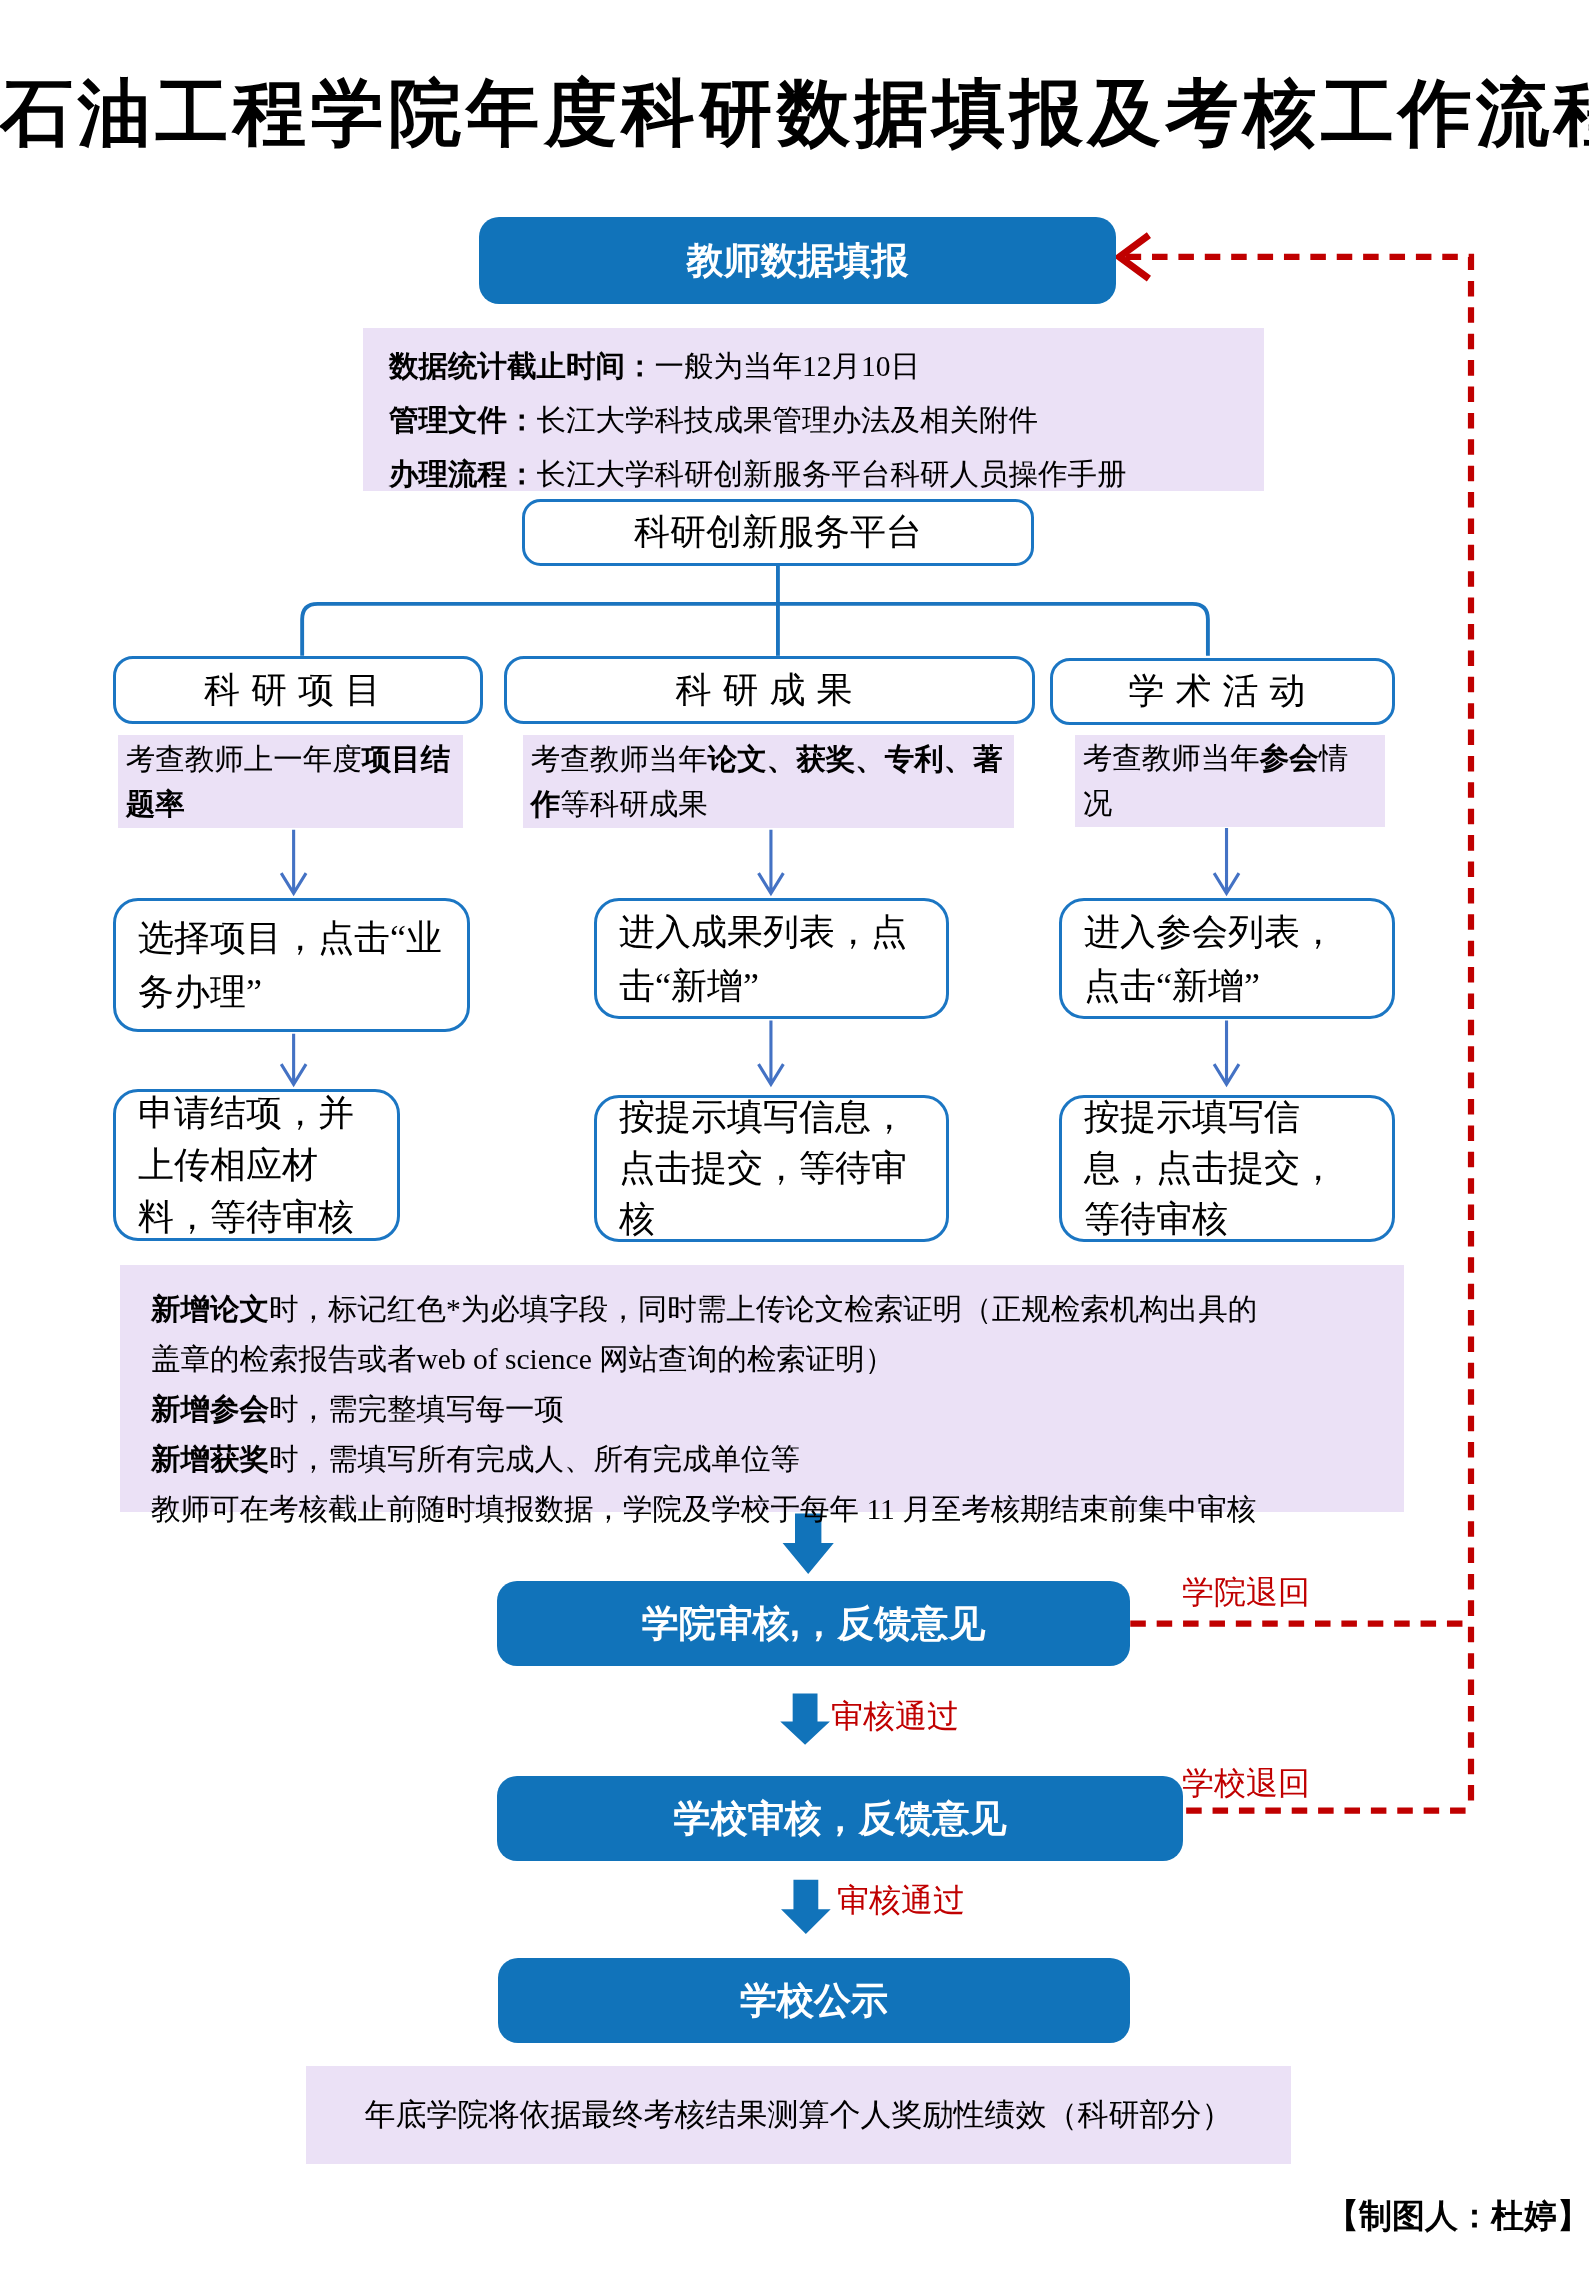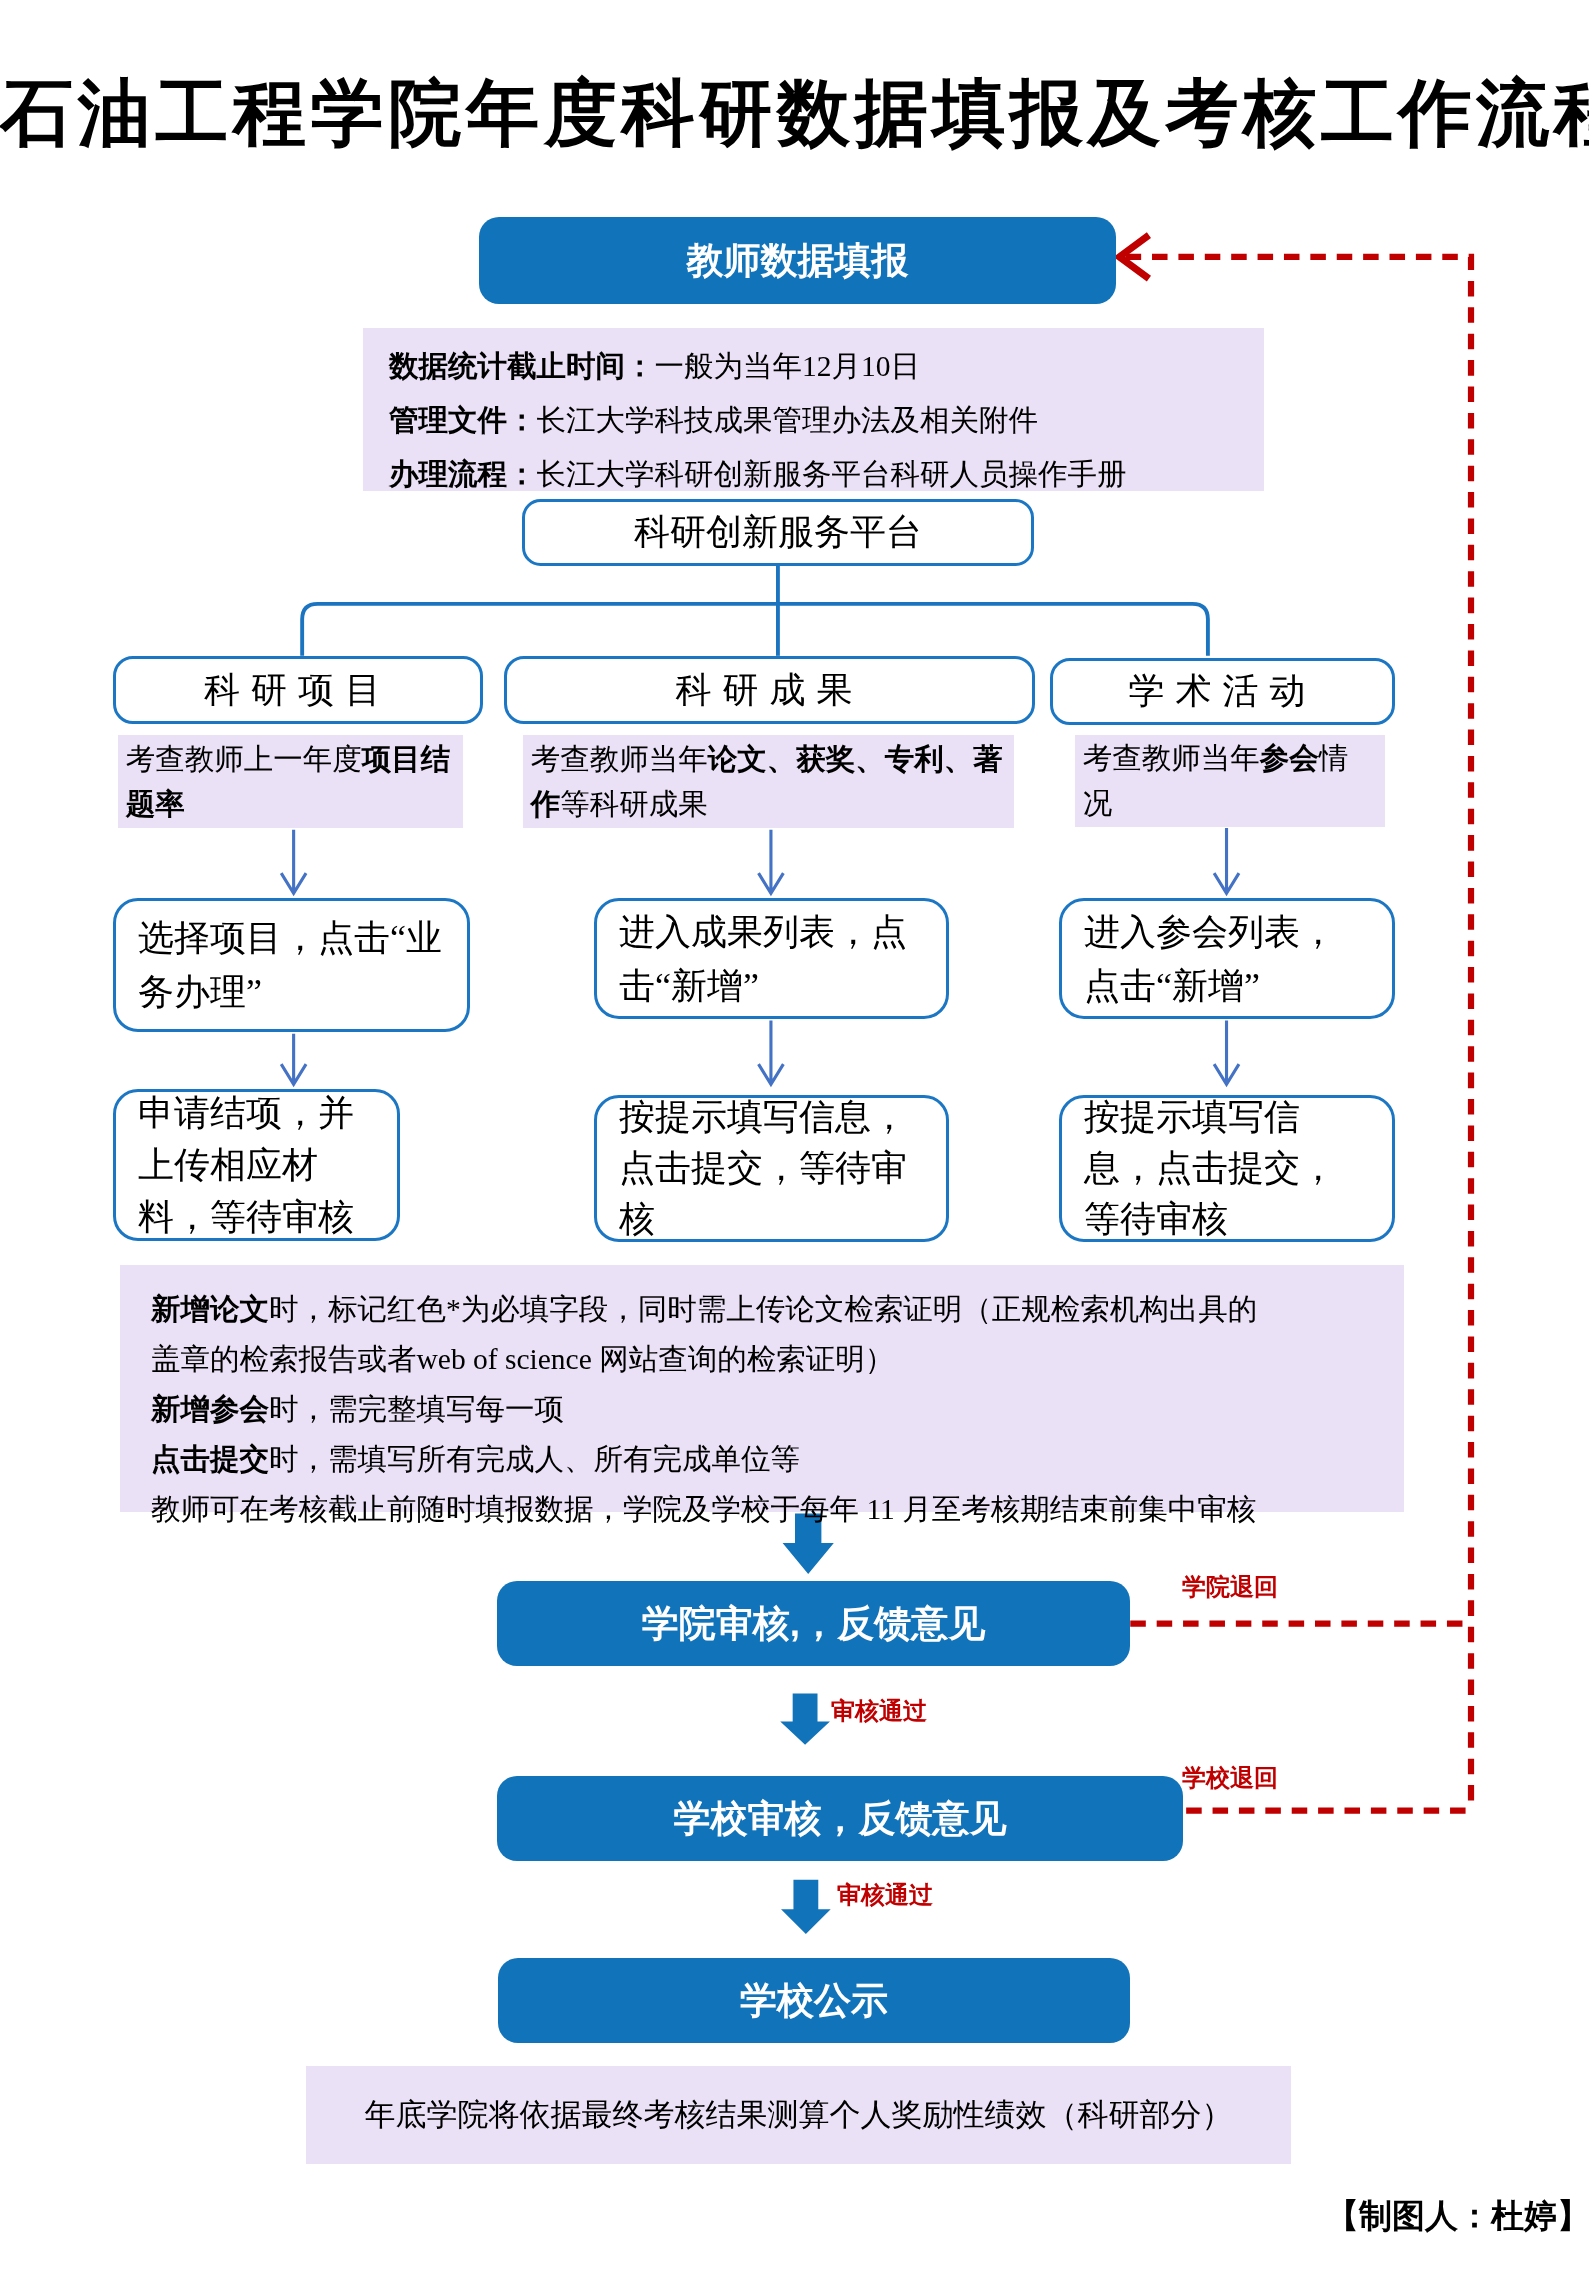--- a/index.html
+++ b/index.html
@@ -29,21 +29,21 @@
   .desc{
     display:flex;align-items:center;justify-content:center;text-align:left;
     font-size:29.5px;line-height:45px;padding:3.1px 7.8px;
   }
   .stepbox{
     border-radius:25px;font-size:36px;line-height:54px;
     justify-content:flex-start;text-align:left;padding:6.2px 22px;
   }
   .notebox{padding:18.6px 31px 0 31px;font-size:29.5px;line-height:50px;}
   .redlabel{
-    color:#c00000;font-weight:700;font-size:24px;z-index:3;
+    color:#c00000;font-weight:400;font-size:32px;z-index:3;
     font-family:"Liberation Serif", serif;white-space:nowrap;
   }
   .finalnote{
     display:flex;align-items:center;justify-content:center;text-align:center;
     font-family:"Liberation Sans", sans-serif;font-size:31px;
   }
   .credit{
     left:0;top:2194px;width:1590px;text-align:right;
     font-family:"Liberation Sans", sans-serif;font-weight:700;font-size:33px;
   }
@@ -108,21 +108,21 @@
   <div class="abs whitebox stepbox" style="left:1059px;top:898px;width:336px;height:121px;">进入参会列表，点击“新增”</div>
 
   <div class="abs whitebox stepbox" style="left:113px;top:1089px;width:287px;height:152px;line-height:52px;">申请结项，并上传相应材料，等待审核</div>
   <div class="abs whitebox stepbox" style="left:594px;top:1095px;width:355px;height:147px;line-height:51px;">按提示填写信息，点击提交，等待审核</div>
   <div class="abs whitebox stepbox" style="left:1059px;top:1095px;width:336px;height:147px;line-height:51px;">按提示填写信息，点击提交，等待审核</div>
 
   <div class="abs purplebox notebox" style="left:120px;top:1265px;width:1284px;height:247px;">
     <div><span class="b">新增论文</span><span>时，标记红色*为必填字段，同时需上传论文检索证明（正规检索机构出具的</span></div>
     <div><span>盖章的检索报告或者web of science 网站查询的检索证明）</span></div>
     <div><span class="b">新增参会</span><span>时，需完整填写每一项</span></div>
-    <div><span class="b">点击提交</span><span>时，需填写所有完成人、所有完成单位等</span></div>
+    <div><span class="b">新增获奖</span><span>时，需填写所有完成人、所有完成单位等</span></div>
     <div><span>教师可在考核截止前随时填报数据，学院及学校于每年 11 月至考核期结束前集中审核</span></div>
   </div>
 
   <div class="abs bluebox" style="left:497px;top:1581px;width:633px;height:85px;">学院审核,，反馈意见</div>
   <div class="abs redlabel" style="left:1182px;top:1571px;">学院退回</div>
   <div class="abs redlabel" style="left:831px;top:1695px;">审核通过</div>
 
   <div class="abs bluebox" style="left:497px;top:1776px;width:686px;height:85px;">学校审核，反馈意见</div>
   <div class="abs redlabel" style="left:1182px;top:1762px;">学校退回</div>
   <div class="abs redlabel" style="left:837px;top:1879px;">审核通过</div>

